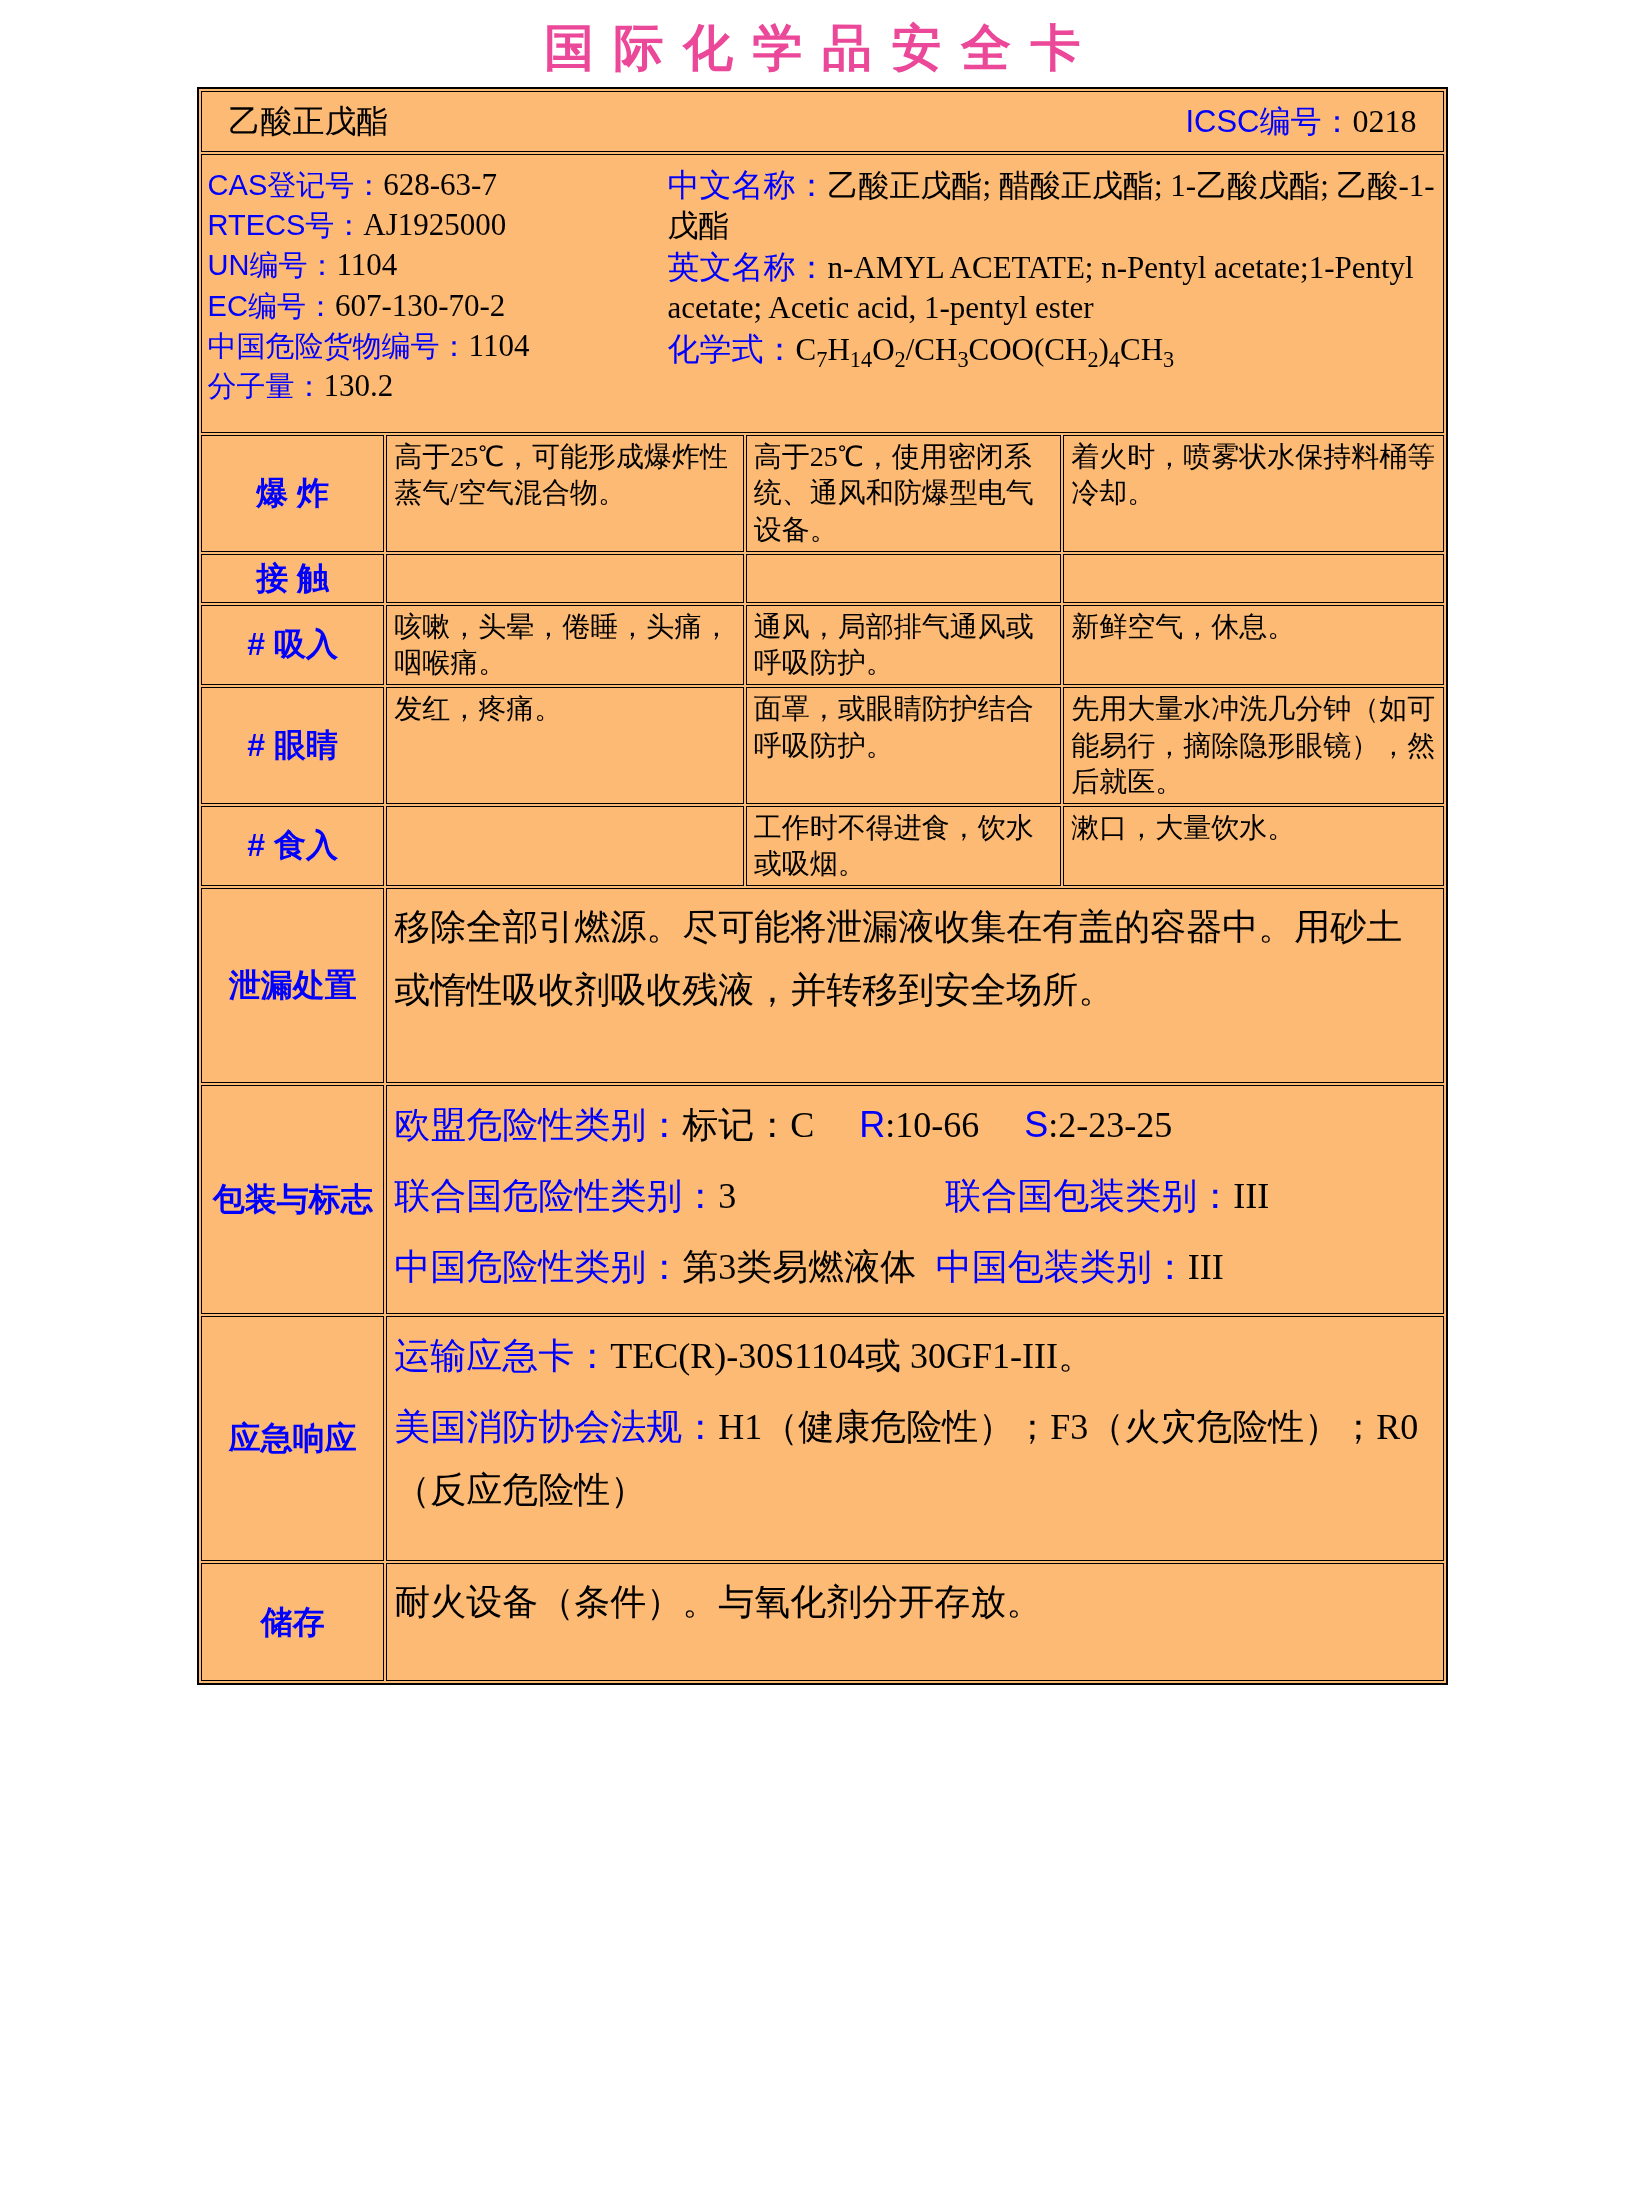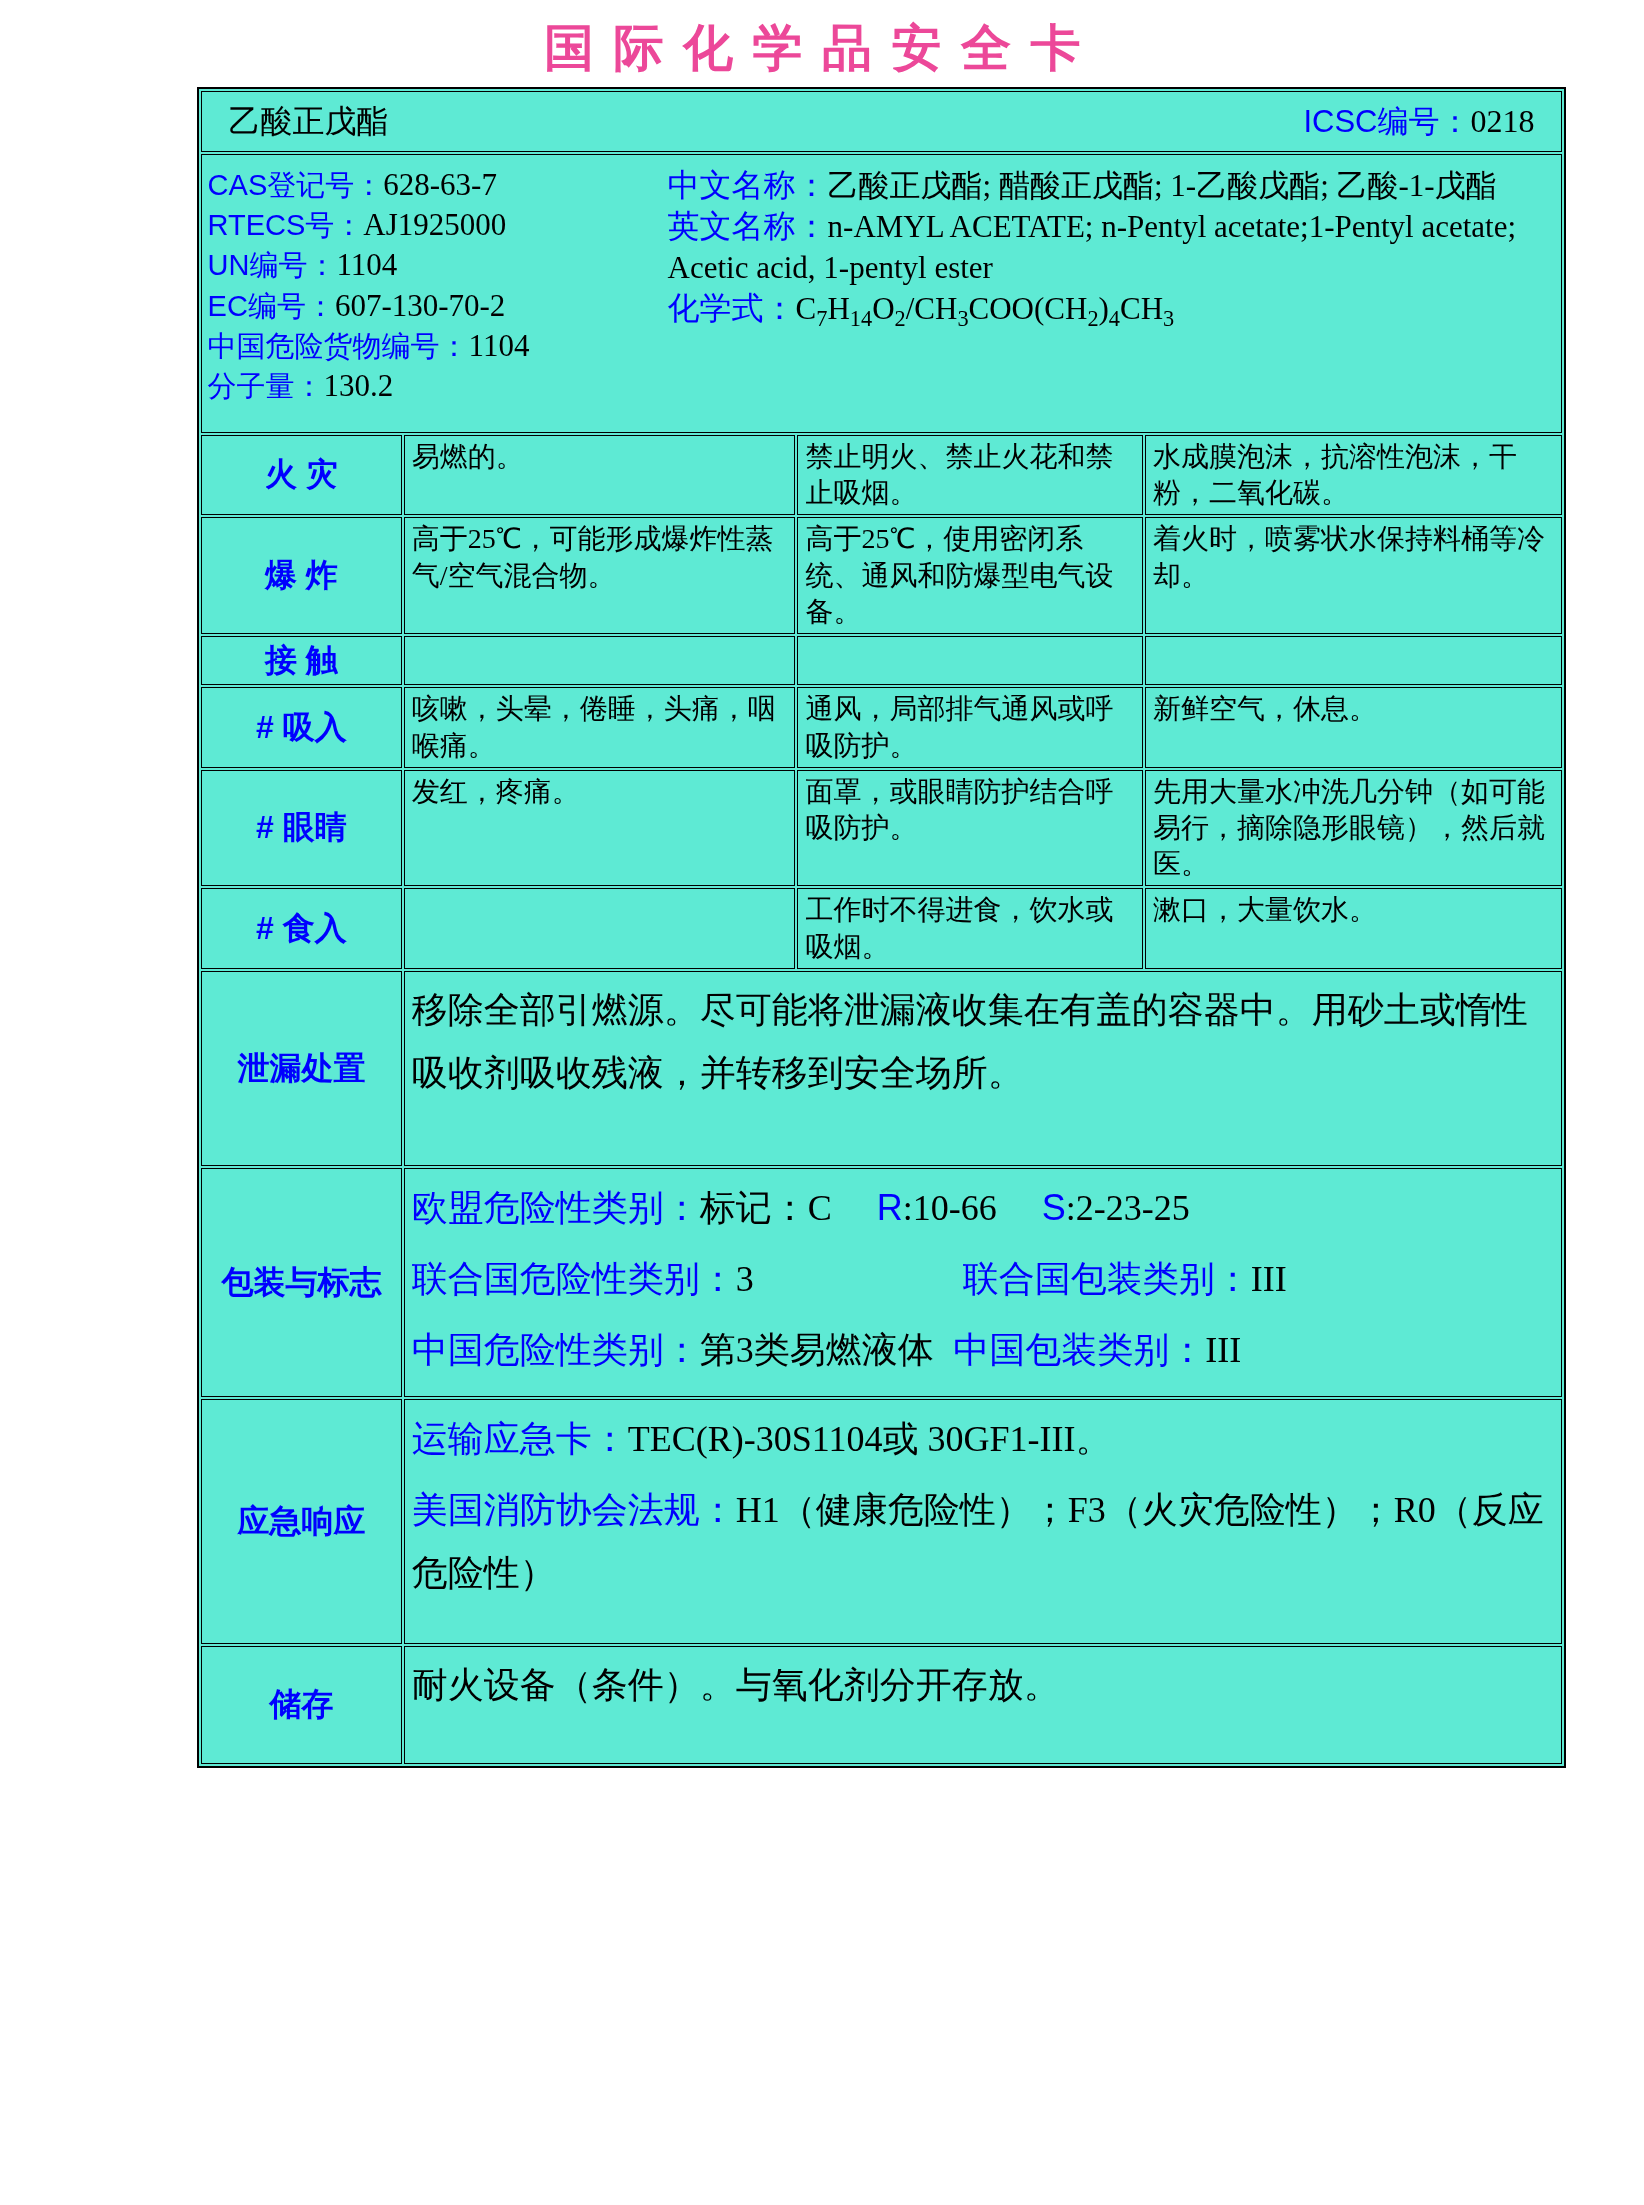--- a/index.html
+++ b/index.html
@@ -17,26 +17,26 @@
     text-align: center;
     color: #ec4899;
     font-size: 50px;
     font-weight: bold;
     letter-spacing: 19.5px;
     font-family: "Liberation Serif", serif;
   }
   table.card {
     position: absolute;
     left: 197px; top: 87px;
-    width: 1369px;
+    width: 1251px;
     border: 2.8px solid #000000;
     border-spacing: 2.1px;
     border-collapse: separate;
     table-layout: fixed;
-    background: #5eead4;
+    background: #fdba74;
   }
   td {
     border: 1.4px solid #000000;
     vertical-align: top;
     padding: 2.8px 7px;
     font-size: 28px;
     line-height: 1.3;
     overflow: hidden;
   }
   
@@ -132,26 +132,20 @@
         <div class="info-right">
           <div><span class="blab">中文名称：</span><span>乙酸正戊酯; 醋酸正戊酯; 1-乙酸戊酯; 乙酸-1-戊酯</span></div>
           <div><span class="blab">英文名称：</span><span>n-AMYL ACETATE; n-Pentyl acetate;1-Pentyl acetate; Acetic acid, 1-pentyl ester</span></div>
           <div class="formula"><span class="blab">化学式：</span><span><span>C</span><sub>7</sub><span>H</span><sub>14</sub><span>O</span><sub>2</sub><span>/CH</span><sub>3</sub><span>COO(CH</span><sub>2</sub><span>)</span><sub>4</sub><span>CH</span><sub>3</sub></span></div>
         </div>
       </div>
     </td>
   </tr>
 
 
-  <tr style="height:75px">
-    <td class="rowlab">火 灾</td>
-    <td>易燃的。</td>
-    <td>禁止明火、禁止火花和禁止吸烟。</td>
-    <td>水成膜泡沫，抗溶性泡沫，干粉，二氧化碳。</td>
-  </tr>
 
   <tr style="height:116px">
     <td class="rowlab">爆 炸</td>
     <td>高于25℃，可能形成爆炸性蒸气/空气混合物。</td>
     <td>高于25℃，使用密闭系统、通风和防爆型电气设备。</td>
     <td>着火时，喷雾状水保持料桶等冷却。</td>
   </tr>
 
   <tr style="height:38px">
     <td class="rowlab">接 触</td>

